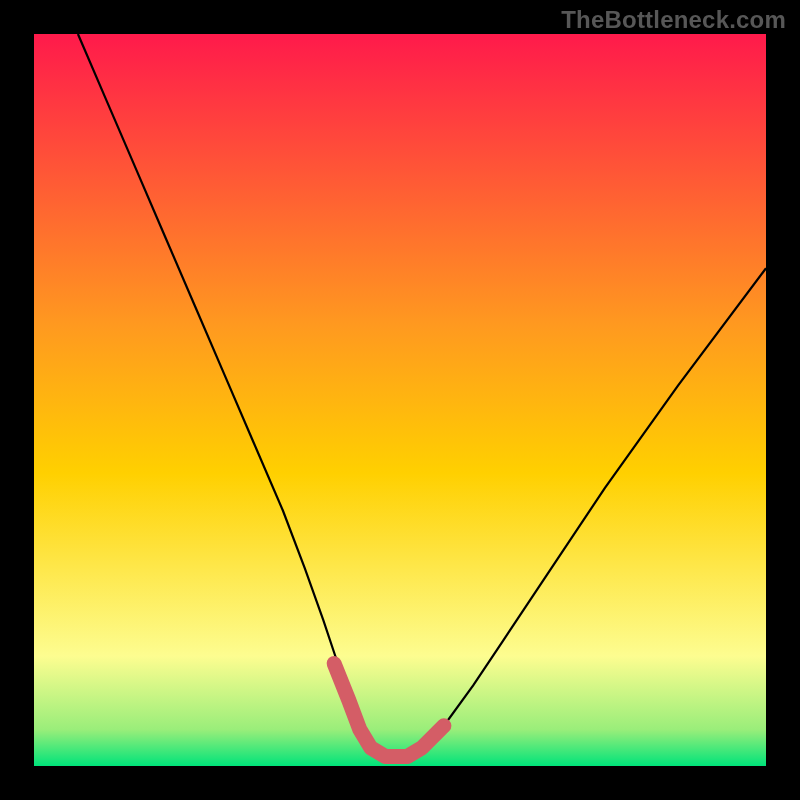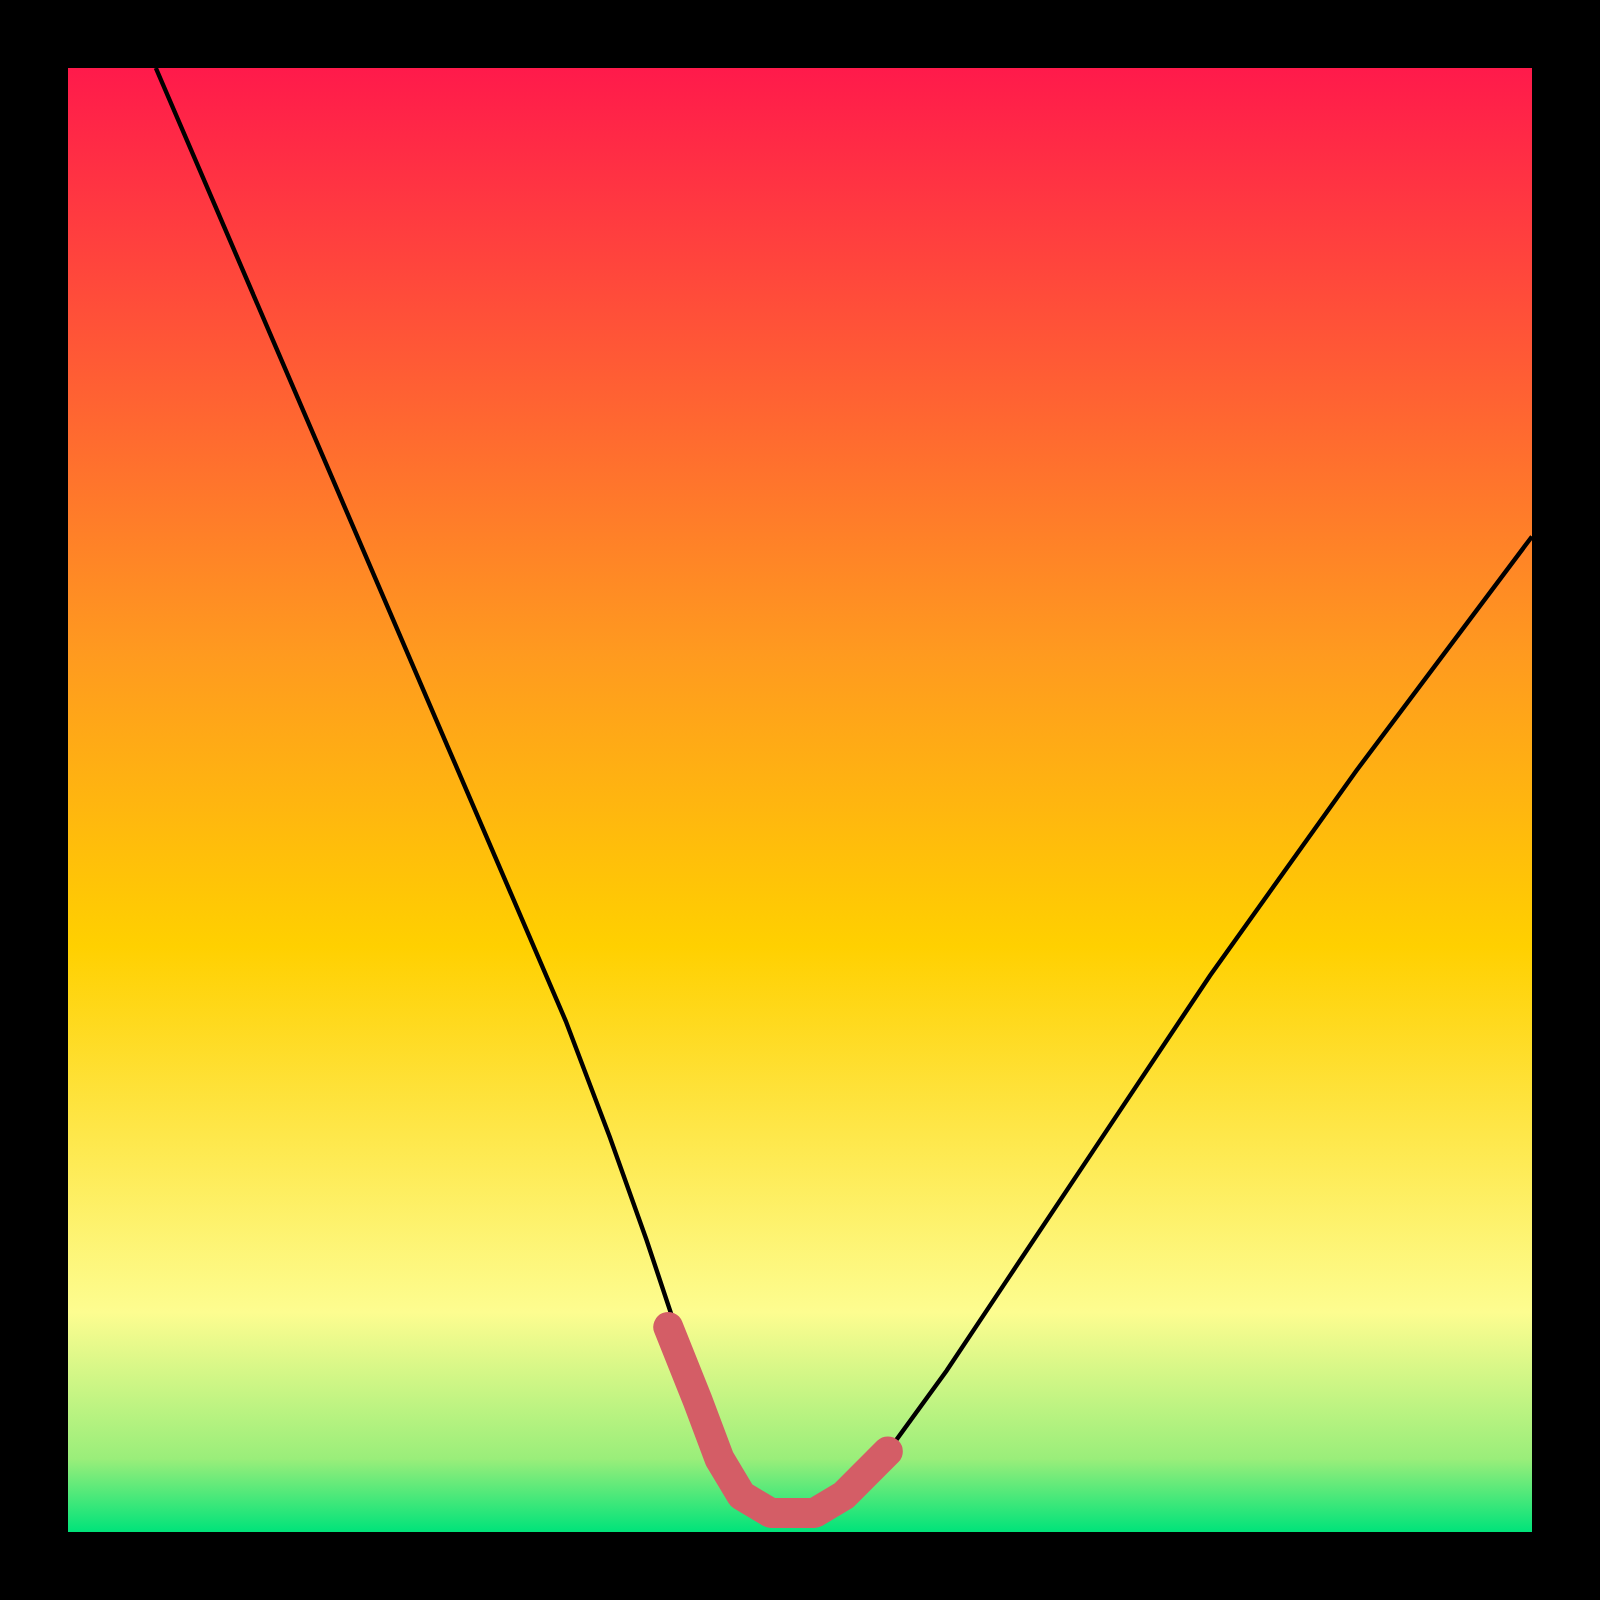--- a/index.html
+++ b/index.html
@@ -81,13 +81,14 @@
     <path fill="none" stroke="#d45d66" stroke-width="15" stroke-linecap="round" stroke-linejoin="round" d="M 334.12 663.52
              L 348.76 700.12
              L 359.74 729.4
              L 370.72 747.7
              L 385.36 756.48
              L 407.32 756.48
              L 421.96 747.7
              L 443.92 725.74"></path>
   </svg>
 
+  <div class="watermark">TheBottleneck.com</div>
 </div>
 
 </body></html>

